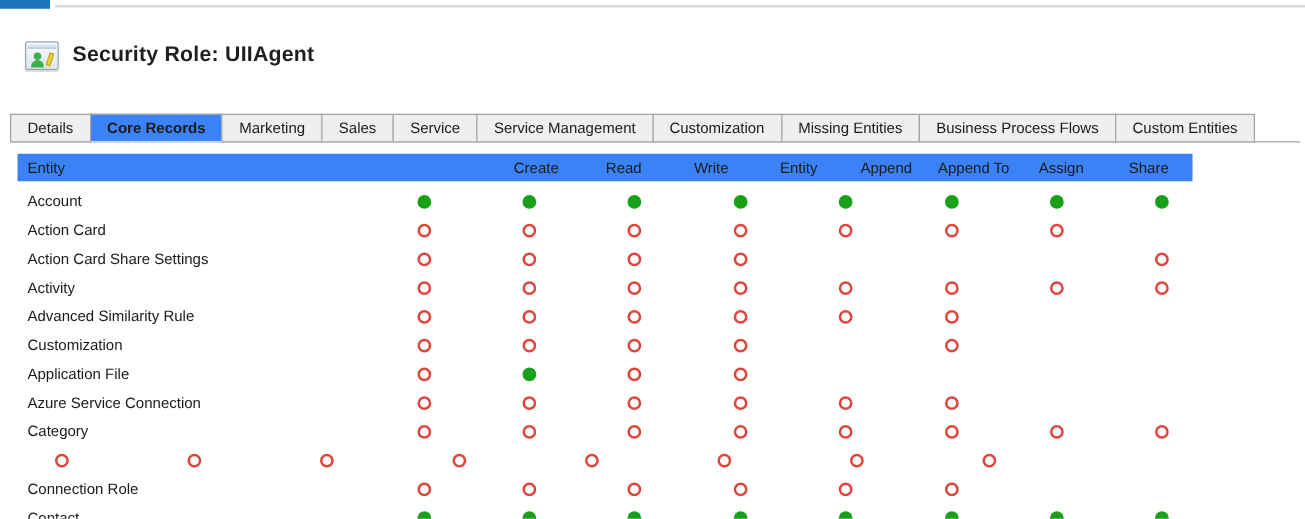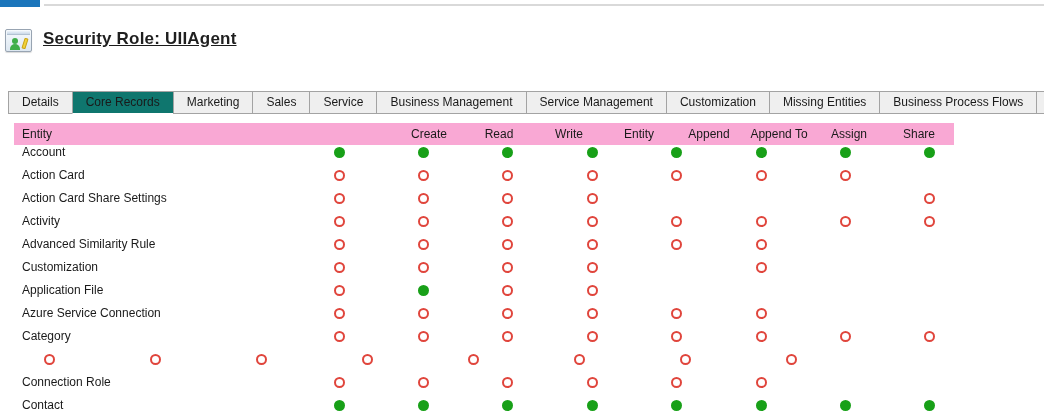--- a/index.html
+++ b/index.html
@@ -9,21 +9,21 @@
     overflow: hidden;
     font-family: "Liberation Sans", "DejaVu Sans", sans-serif;
     color: #1a1a1a;
   }
   
   .top-strip { position: relative; height: 7px; }
   .top-strip .accent { position: absolute; left: 0; top: 0; width: 40px; height: 7px; background: #1b75bb; }
   .top-strip .rule { position: absolute; left: 44px; right: 0; top: 4px; height: 2px; background: #d9d9d9; }
 
   
-  .page-header { display: flex; align-items: flex-start; margin: 22px 0 0 5px; height: 30px; text-decoration: underline; }
+  .page-header { display: flex; align-items: center; margin: 22px 0 0 20px; height: 30px; }
   .win-icon {
     width: 27px; height: 23px; position: relative;
     border: 1px solid #98a4b2; border-radius: 2px;
     background: linear-gradient(#f6fafd, #dde7f1);
     box-shadow: 0 1px 1px rgba(0,0,0,.15);
   }
   .win-icon .bar { position: absolute; top: 1px; left: 1px; right: 1px; height: 4px;
     background: linear-gradient(#eef4fa, #c9d8e8); border-bottom: 1px solid #b3c2d2; }
   .win-icon .head { position: absolute; left: 6px; top: 8px; width: 6px; height: 6px; border-radius: 50%; background: #3fae49; }
   .win-icon .body { position: absolute; left: 4px; top: 14px; width: 10px; height: 6px; border-radius: 5px 5px 0 0; background: #3fae49; }
@@ -41,26 +41,26 @@
     height: 23px; line-height: 21px;
     padding: 0 13px;
     font-size: 12px;
     background: #efefef;
     border: 1px solid #a3a3a3;
     margin-right: -1px; margin-bottom: -1px;
     cursor: pointer;
     white-space: nowrap;
     color: #1a1a1a;
   }
-  .tab.active { background: #0f766e; border-bottom-color: #ffffff; }
+  .tab.active { background: #3b82f6; border-bottom-color: #ffffff; font-weight: bold; }
 
   
   .grid { margin: 9px 0 0 14px; width: 940px; font-size: 12px; }
-  .grid-header { display: flex; align-items: center; background: #f9a8d4; height: 22px; }
-  .grid-row { display: flex; align-items: flex-start; height: 23px; gap: 36px; }
+  .grid-header { display: flex; align-items: center; background: #3b82f6; height: 22px; }
+  .grid-row { display: flex; align-items: flex-end; height: 23px; gap: 36px; }
   .col-entity { width: 380px; padding-left: 8px; white-space: nowrap; overflow: hidden; }
   .col-perm { width: 70px; text-align: center; white-space: nowrap; }
   .col-perm .dot { display: inline-block; vertical-align: middle; }
   .dot-granted { width: 11px; height: 11px; border-radius: 50%; background: #18a018; }
   .dot-none { width: 11px; height: 11px; border-radius: 50%; border: 2px solid #e0453c; background: #ffffff; }
 </style>
 </head>
 <body>
 
 <div class="top-strip">
@@ -77,21 +77,20 @@
   </div>
   <div class="page-title">Security Role: UIIAgent</div>
 </div>
 
 <div class="tab-bar">
     <div class="tab">Details</div>
     <div class="tab active">Core Records</div>
     <div class="tab">Marketing</div>
     <div class="tab">Sales</div>
     <div class="tab">Service</div>
-    <div class="tab">Business Management</div>
     <div class="tab">Service Management</div>
     <div class="tab">Customization</div>
     <div class="tab">Missing Entities</div>
     <div class="tab">Business Process Flows</div>
     <div class="tab">Custom Entities</div>
   </div>
 
 <div class="grid">
   <div class="grid-header">
     <div class="col-entity">Entity</div>

